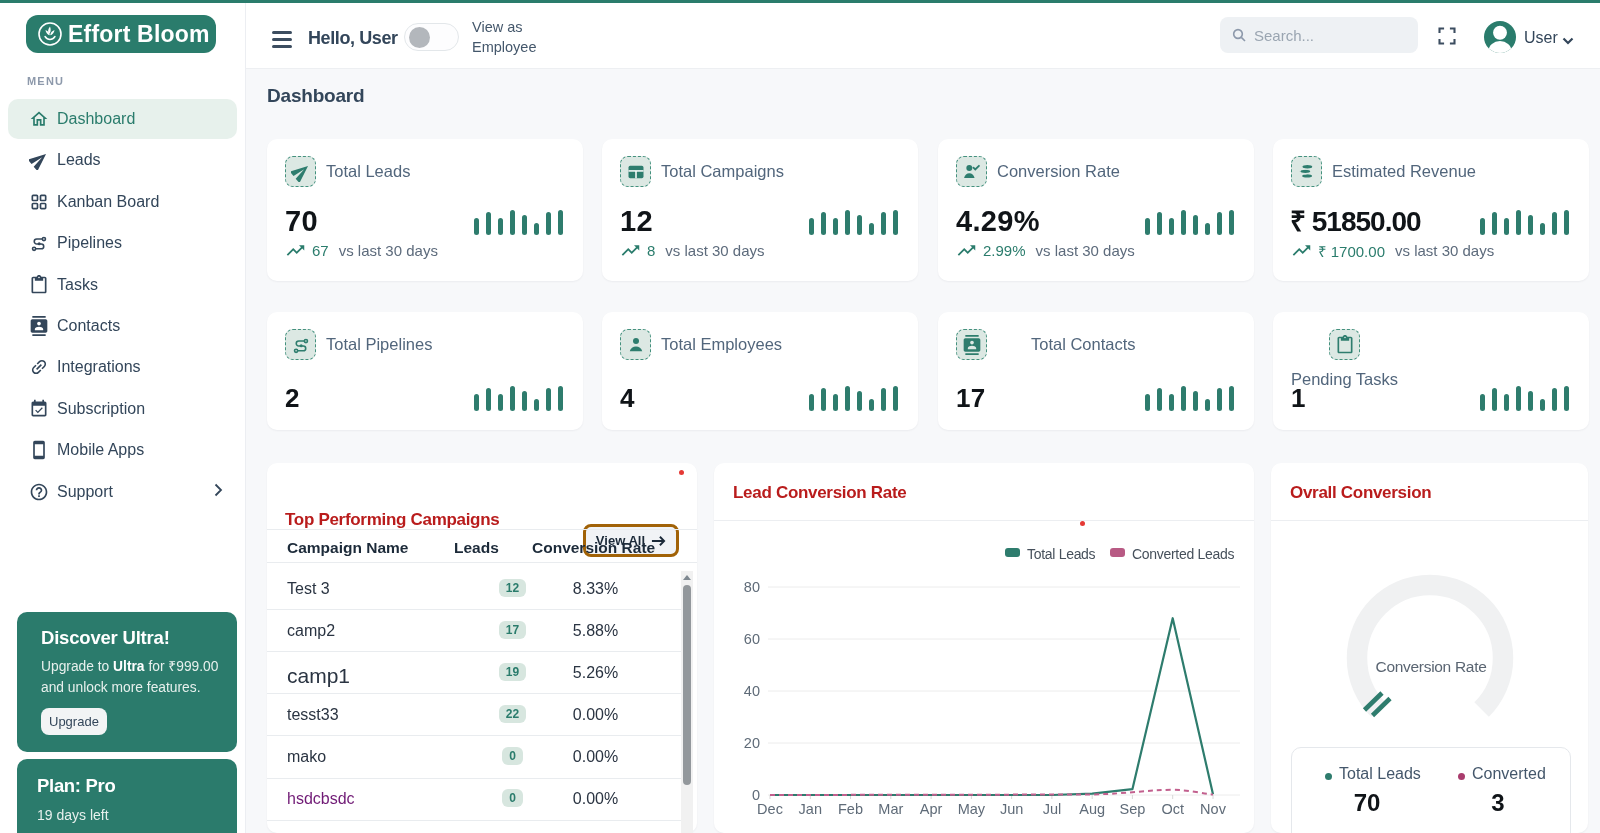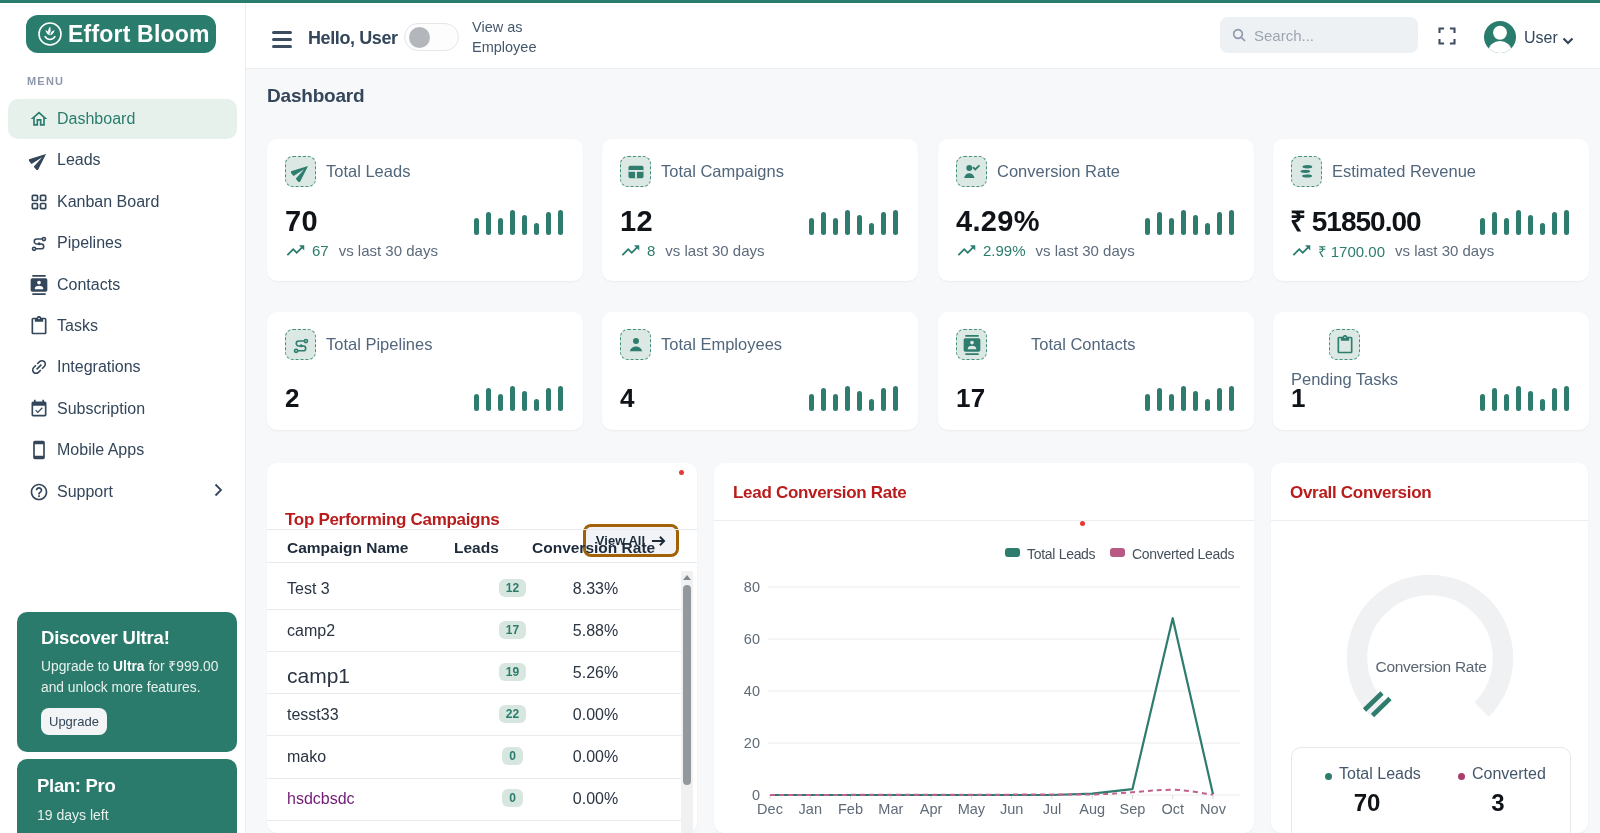--- a/index.html
+++ b/index.html
@@ -111,29 +111,29 @@
           <svg width="20" height="20" viewBox="0 0 24 24" fill="none" stroke="currentColor" stroke-width="1.9">
             <circle cx="17.9" cy="7.2" r="1.9"></circle>
             <circle cx="6.1" cy="18.9" r="1.9"></circle>
             <circle cx="12.2" cy="13" r="1.8" fill="currentColor" stroke="none"></circle>
             <path d="M16 7.2H9.3a3 3 0 0 0 0 6H14.8a2.85 2.85 0 0 1 0 5.7H8"></path>
           </svg>
           <span>Pipelines</span>
         </div>
       <div class="mitem">
           <svg width="20" height="20" viewBox="0 0 24 24" fill="currentColor">
+            <path d="M19 2h-4.18C14.4.84 13.3 0 12 0S9.6.84 9.18 2H5c-1.1 0-2 .9-2 2v16c0 1.1.9 2 2 2h14c1.1 0 2-.9 2-2V4c0-1.1-.9-2-2-2zm-7 0c.55 0 1 .45 1 1s-.45 1-1 1-1-.45-1-1 .45-1 1-1zm7 18H5V4h2v3h10V4h2v16z"></path>
+          </svg>
+          <span>Tasks</span>
+        </div>
+      <div class="mitem">
+          <svg width="20" height="20" viewBox="0 0 24 24" fill="currentColor">
             <path d="M20 0H4v2h16V0zM4 24h16v-2H4v2zM20 4H4c-1.1 0-2 .9-2 2v12c0 1.1.9 2 2 2h16c1.1 0 2-.9 2-2V6c0-1.1-.9-2-2-2zm-8 2.75c1.24 0 2.25 1.01 2.25 2.25s-1.01 2.25-2.25 2.25S9.75 10.24 9.75 9 10.76 6.75 12 6.75zM17 17H7v-1.5c0-1.67 3.33-2.5 5-2.5s5 .83 5 2.5V17z"></path>
           </svg>
           <span>Contacts</span>
-        </div>
-      <div class="mitem">
-          <svg width="20" height="20" viewBox="0 0 24 24" fill="currentColor">
-            <path d="M19 2h-4.18C14.4.84 13.3 0 12 0S9.6.84 9.18 2H5c-1.1 0-2 .9-2 2v16c0 1.1.9 2 2 2h14c1.1 0 2-.9 2-2V4c0-1.1-.9-2-2-2zm-7 0c.55 0 1 .45 1 1s-.45 1-1 1-1-.45-1-1 .45-1 1-1zm7 18H5V4h2v3h10V4h2v16z"></path>
-          </svg>
-          <span>Tasks</span>
         </div>
       <div class="mitem">
           <svg width="20" height="20" viewBox="0 0 24 24" fill="currentColor">
             <g transform="rotate(-45 12 12)">
               <path d="M3.9 12c0-1.71 1.39-3.1 3.1-3.1h4V7H7c-2.76 0-5 2.24-5 5s2.24 5 5 5h4v-1.9H7c-1.71 0-3.1-1.39-3.1-3.1zM8 13h8v-2H8v2zm9-6h-4v1.9h4c1.71 0 3.1 1.39 3.1 3.1s-1.39 3.1-3.1 3.1h-4V17h4c2.76 0 5-2.24 5-5s-2.24-5-5-5z"></path>
             </g>
           </svg>
           <span>Integrations</span>
         </div>
       <div class="mitem">

